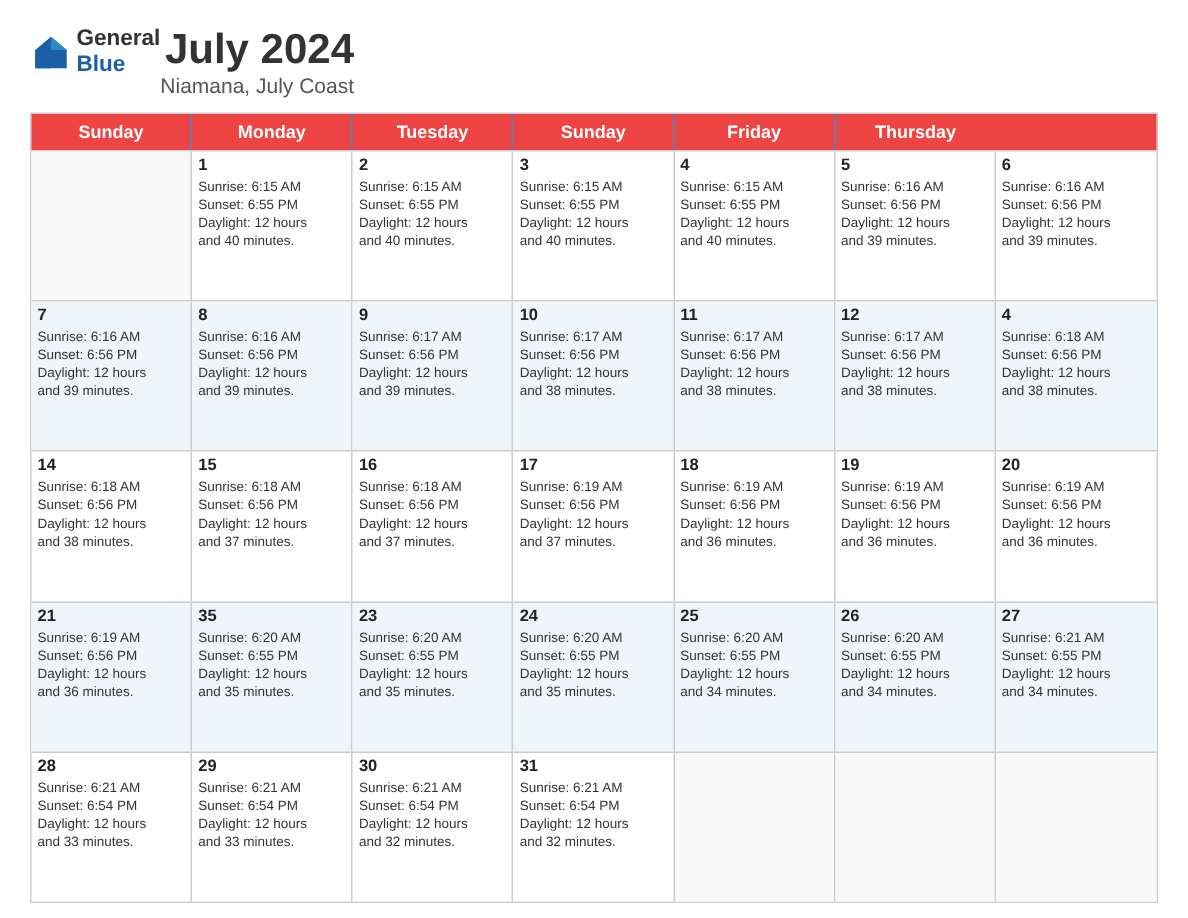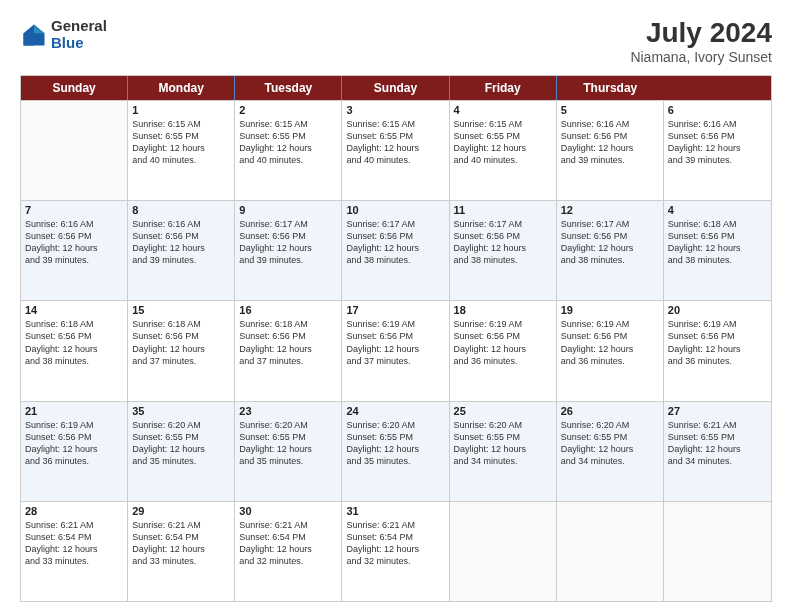--- a/index.html
+++ b/index.html
@@ -12,21 +12,20 @@
     }
     .page {
       width: 792px;
       height: 612px;
       padding: 18px 20px 10px 20px;
       display: flex;
       flex-direction: column;
     }
     .header {
       display: flex;
-      justify-content: space-between;
       align-items: flex-start;
       margin-bottom: 10px;
     }
     .logo {
       display: flex;
       align-items: center;
       gap: 0;
     }
     .logo-text {
       display: flex;
@@ -63,21 +62,21 @@
     }
     .calendar {
       flex: 1;
       display: flex;
       flex-direction: column;
       border: 1px solid #ccc;
     }
     .cal-header-row {
       display: grid;
       grid-template-columns: repeat(7, 1fr);
-      background: #7f1d1d;
+      background: #ef4444;
     }
     .cal-header-cell {
       color: #fff;
       font-size: 12px;
       font-weight: bold;
       text-align: center;
       padding: 5px 2px;
       border-right: 1px solid #4a85c5;
     }
     .cal-header-cell:last-child { border-right: none; }
@@ -132,21 +131,21 @@
         <polygon points="16,4 28,14 16,14" fill="#2e8bc0"></polygon>
         <polygon points="4,14 16,14 16,28 4,28" fill="#1a5fa8"></polygon>
       </svg>
       <div class="logo-text">
         <span class="logo-general">General</span>
         <span class="logo-blue">Blue</span>
       </div>
     </div>
     <div class="title-block">
       <div class="main-title">July 2024</div>
-      <div class="subtitle">Niamana, Ivory Sunset</div>
+      <div class="subtitle">Niamana, July Coast</div>
     </div>
   </div>
 
   <div class="calendar">
     <div class="cal-header-row">
       <div class="cal-header-cell">Sunday</div>
       <div class="cal-header-cell">Monday</div>
       <div class="cal-header-cell">Tuesday</div>
       <div class="cal-header-cell">Sunday</div>
       <div class="cal-header-cell">Friday</div>

